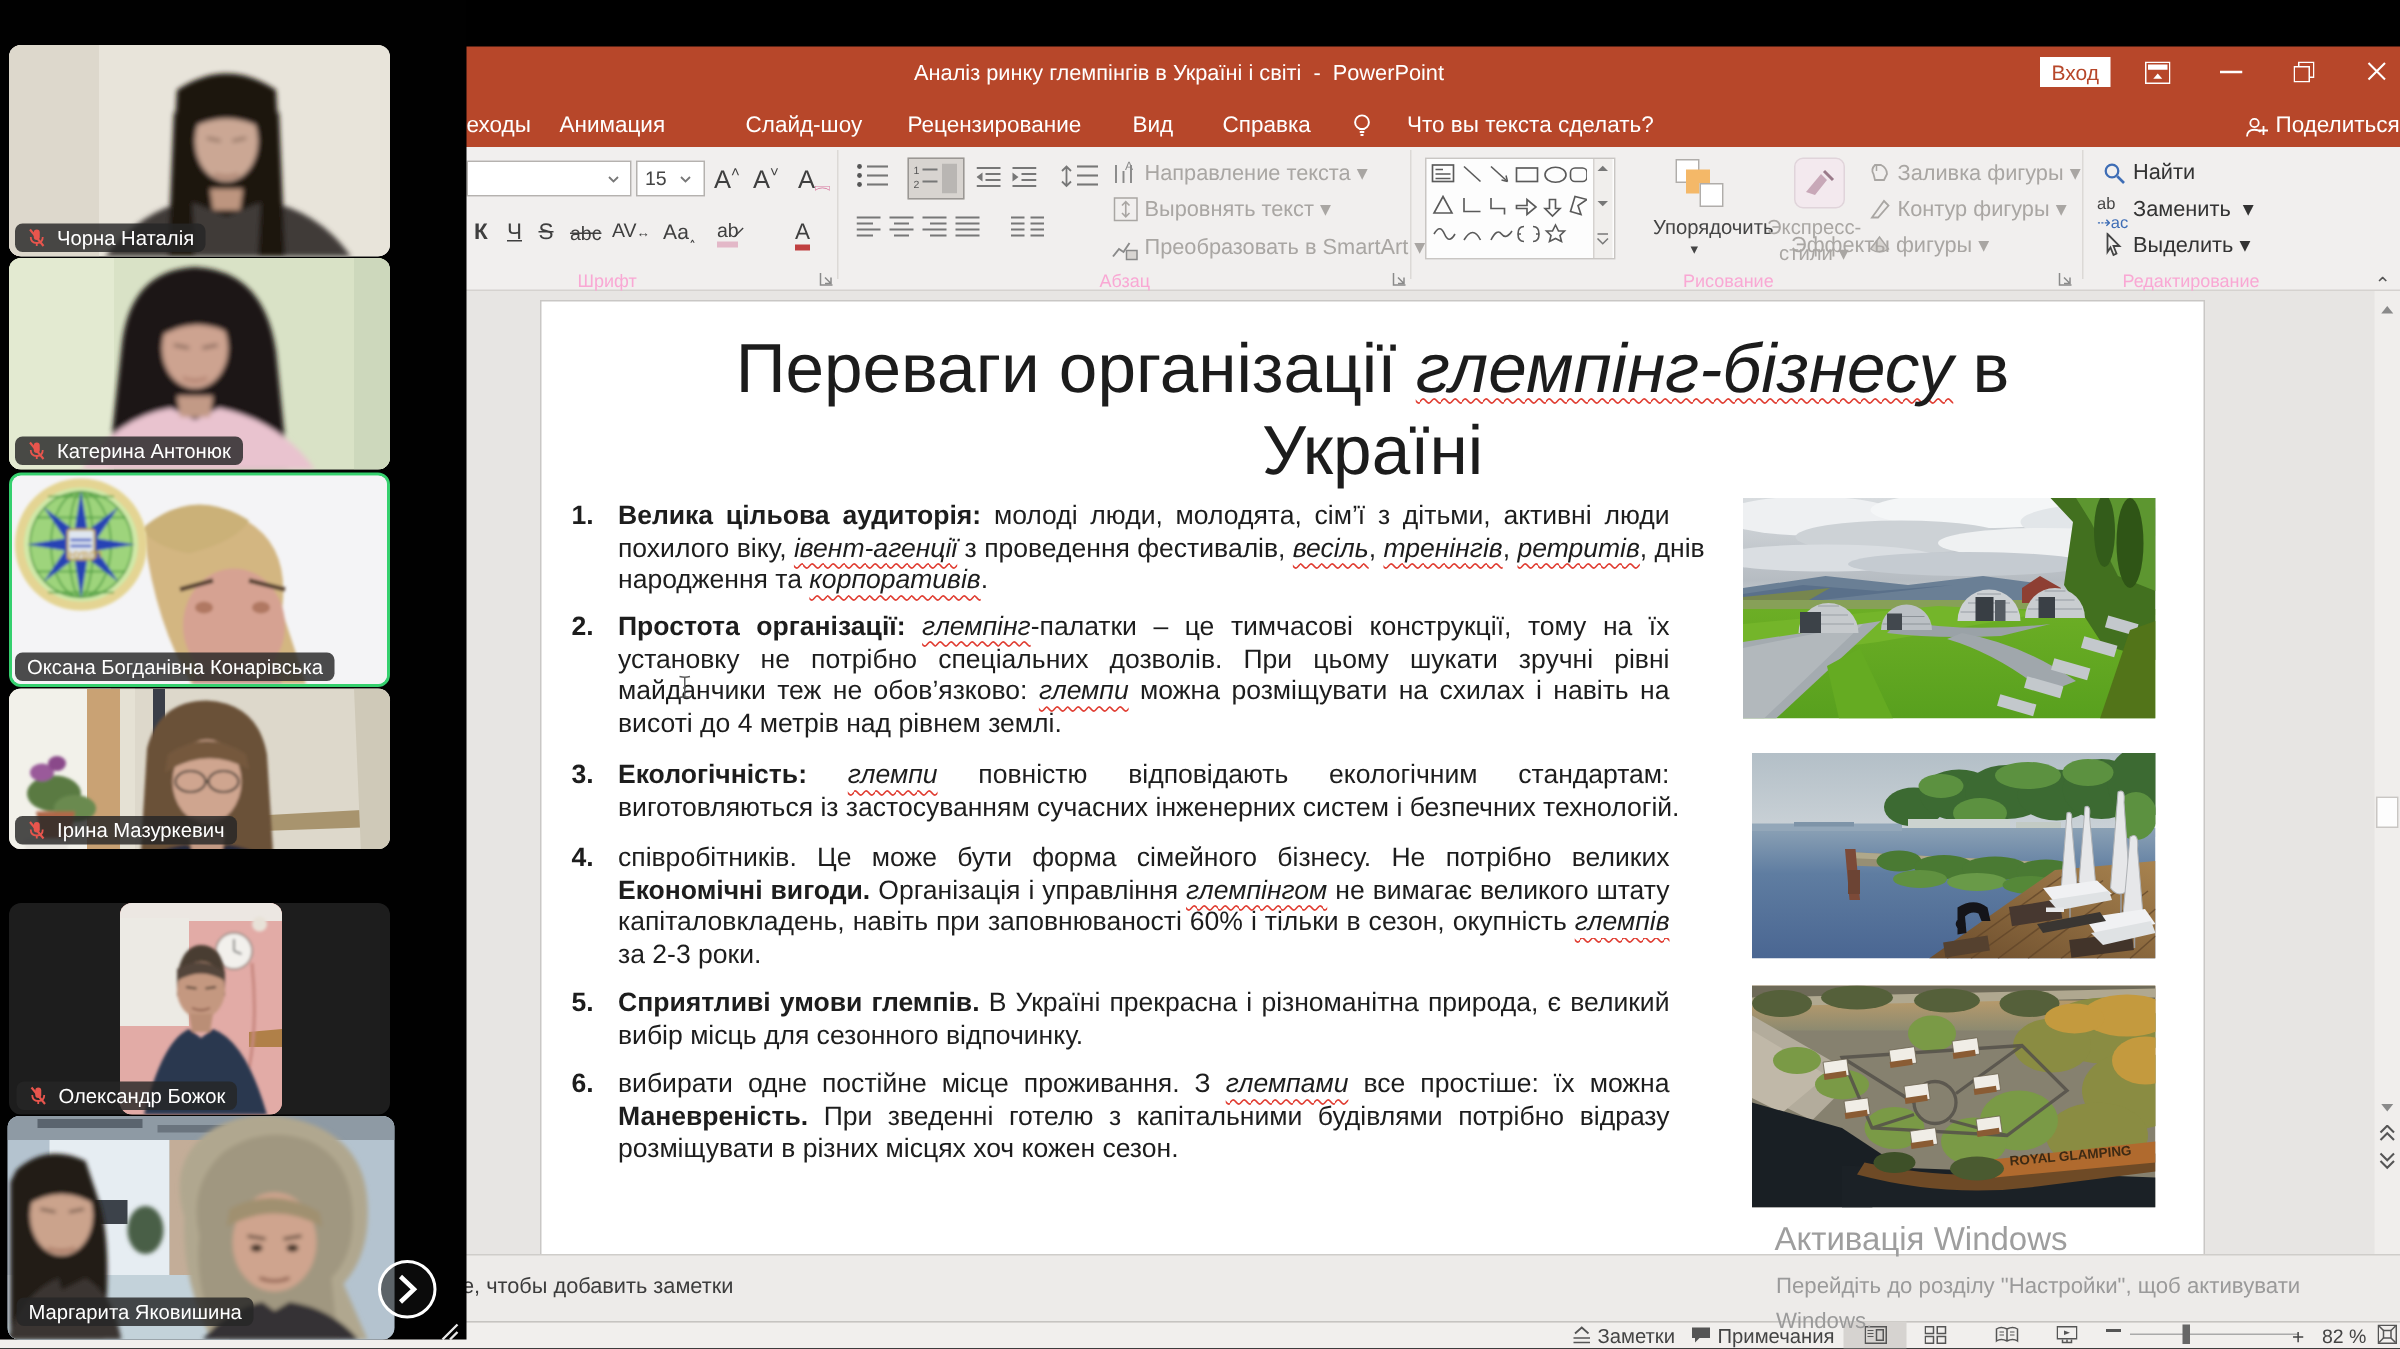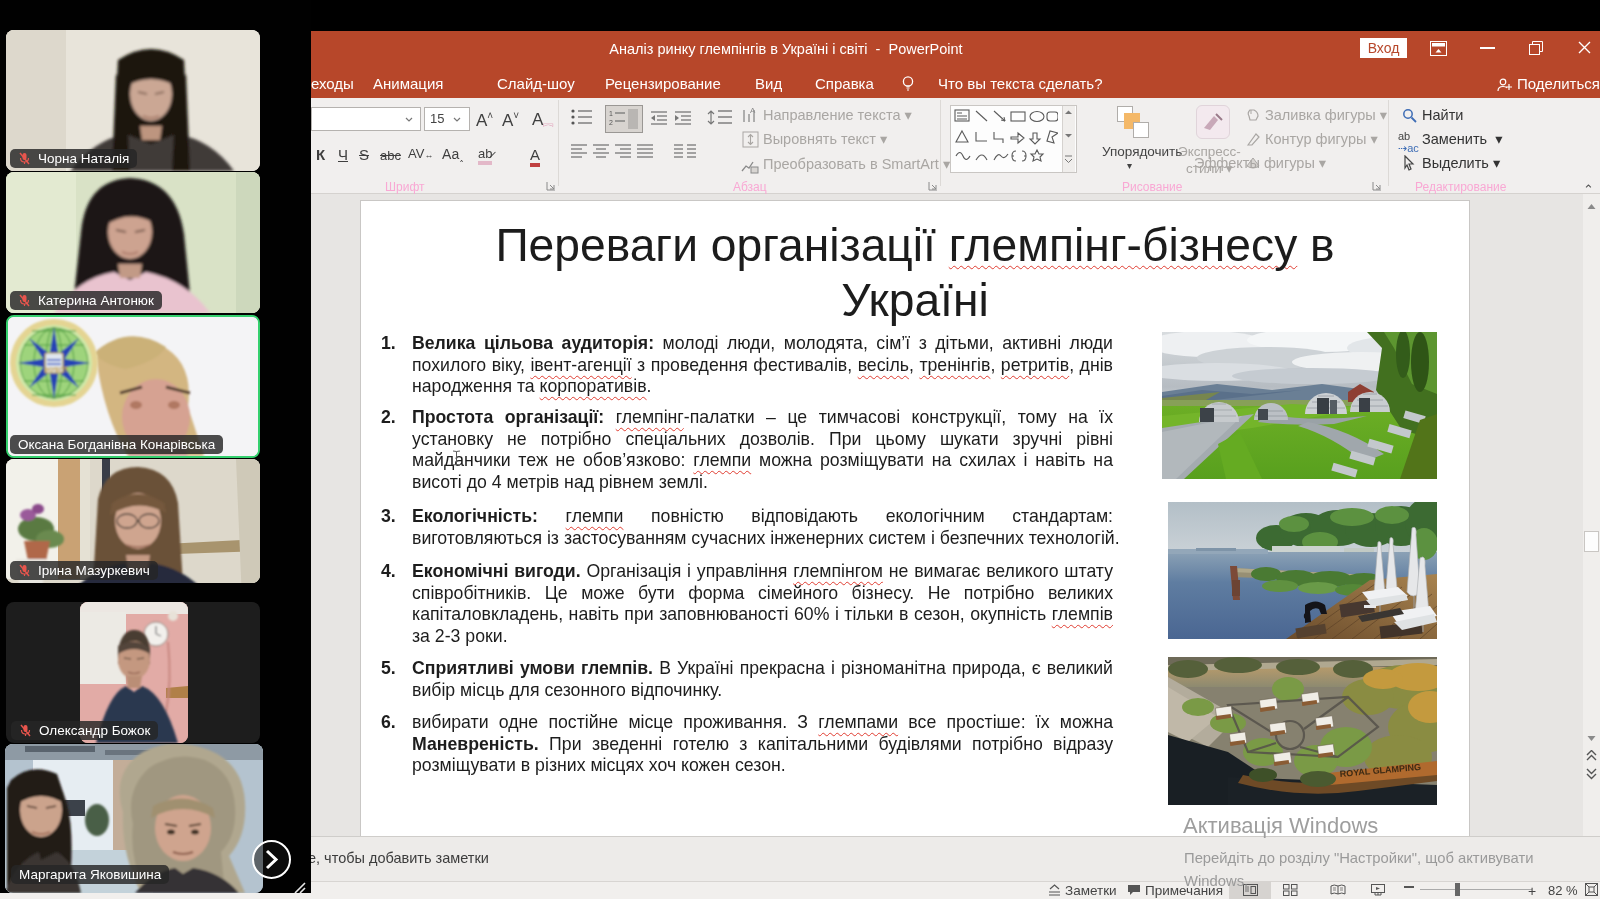--- a/index.html
+++ b/index.html
@@ -17,21 +17,21 @@
   #slide { left:361px; top:201px; width:1108px; height:635px; background:#fff; box-shadow:0 0 0 1px #c9c7c5; }
   #notesbar { left:0; top:836px; width:1600px; height:45px; background:#edebe9; border-top:1px solid #cfcdca; }
   #statusbar { left:0; top:881px; width:1600px; height:18px; background:#f1efed; border-top:1px solid #d8d5d2; }
   #scrollcol { left:1583px; top:194px; width:17px; height:642px; background:#f0eeec; }
   
   #stitle { left:380px; top:218px; width:1070px; text-align:center; font-size:46.2px; color:#1c1c1c; line-height:55px; letter-spacing:0px; }
   .para { position:absolute; left:381px; width:732px; font-size:17.7px; color:#1d1d1d; }
   .para .num { position:absolute; left:0; font-weight:bold; }
   .para .ln { margin-left:31px; width:701px; height:21.7px; line-height:21.7px; text-align:justify; text-align-last:justify; white-space:nowrap; }
   .para .ln.last { text-align-last:left; }
-  .sq { text-decoration:underline; text-decoration-style:wavy; text-decoration-color:#e03c31; text-decoration-thickness:1px; text-underline-offset:4px; text-decoration-skip-ink:none; }
+  .sq { text-decoration:underline; text-decoration-style:wavy; text-decoration-color:#e03c31; text-decoration-thickness:1px; text-underline-offset:4px; text-decoration-skip-ink:none;font-style:italic; }
   b { font-weight:bold; }
   .img { position:absolute; }
   #wm1 { left:1183px; top:813px; font-size:22px; color:#9e9e9e; }
   #wm2 { left:1184px; top:847px; font-size:14.8px; color:#9a9a9a; line-height:23px; }
   #notetext { left:308px; top:850px; font-size:14.5px; color:#3c3c3c; }
   
   #sidebar { left:0; top:0; width:311px; height:893px; background:#010101; }
   .tile { position:absolute; border-radius:8px; overflow:hidden; }
   .nlabel { position:absolute; background:rgba(38,38,38,.82); border-radius:5px; height:19px; color:#fff; font-size:13.5px; line-height:19px; display:flex; align-items:center; padding:0 8px; white-space:nowrap; }
   .nlabel svg { margin-right:7px; }
@@ -365,22 +365,22 @@
   <div class="ln">майданчики теж не обов’язково: <span class="sq">глемпи</span> можна розміщувати на схилах і навіть на</div>
   <div class="ln last">висоті до 4 метрів над рівнем землі.</div>
 </div>
 <div class="para" style="top:506px">
   <span class="num">3.</span>
   <div class="ln"><b>Екологічність:</b> <span class="sq">глемпи</span> повністю відповідають екологічним стандартам:</div>
   <div class="ln last">виготовляються із застосуванням сучасних інженерних систем і безпечних технологій.</div>
 </div>
 <div class="para" style="top:561px">
   <span class="num">4.</span>
+  <div class="ln">співробітників. Це може бути форма сімейного бізнесу. Не потрібно великих</div>
   <div class="ln"><b>Економічні вигоди.</b> Організація і управління <span class="sq">глемпінгом</span> не вимагає великого штату</div>
-  <div class="ln">співробітників. Це може бути форма сімейного бізнесу. Не потрібно великих</div>
   <div class="ln">капіталовкладень, навіть при заповнюваності 60% і тільки в сезон, окупність <span class="sq">глемпів</span></div>
   <div class="ln last">за 2-3 роки.</div>
 </div>
 <div class="para" style="top:658px">
   <span class="num">5.</span>
   <div class="ln"><b>Сприятливі умови глемпів.</b> В Україні прекрасна і різноманітна природа, є великий</div>
   <div class="ln last">вибір місць для сезонного відпочинку.</div>
 </div>
 <div class="para" style="top:712px">
   <span class="num">6.</span>
@@ -720,21 +720,21 @@
       <path d="M71 71 L50 55 L46 46 L56 49 Z"></path>
     </g>
     <rect x="37" y="36" width="18" height="20" rx="2" fill="#dfe6f0" stroke="#b89a40" stroke-width="1.2"></rect>
     <path d="M39 43 L53 43 M39 47 L53 47" stroke="#3050c0" stroke-width="1.6"></path>
     <text x="38" y="55" font-size="6.5" font-weight="bold" fill="#c8a030">НУВГП</text>
   </g>
 </svg>
 <div class="nlabel" style="left:2px;bottom:2px">Оксана Богданівна Конарівська</div>
 </div>
 
-<div class="tile" style="left:6px;top:459px;width:254px;height:124px;background:#d8d2c4">
+<div class="tile" style="left:6px;top:459px;width:254px;height:107px;background:#d8d2c4">
 <svg width="254" height="141" viewBox="0 0 254 141">
   <defs>
         <filter id="b4" x="-20%" y="-20%" width="140%" height="140%">
           <feGaussianBlur stdDeviation="1.2"></feGaussianBlur>
         </filter>
       </defs>
   <rect width="254" height="141" fill="#ddd8cb"></rect>
   <rect x="0" y="0" width="68" height="120" fill="#f2f1ea"></rect>
   <rect x="52" y="0" width="22" height="120" fill="#c9a274"></rect>
   <rect x="74" y="0" width="10" height="141" fill="#e5e1d4"></rect>

